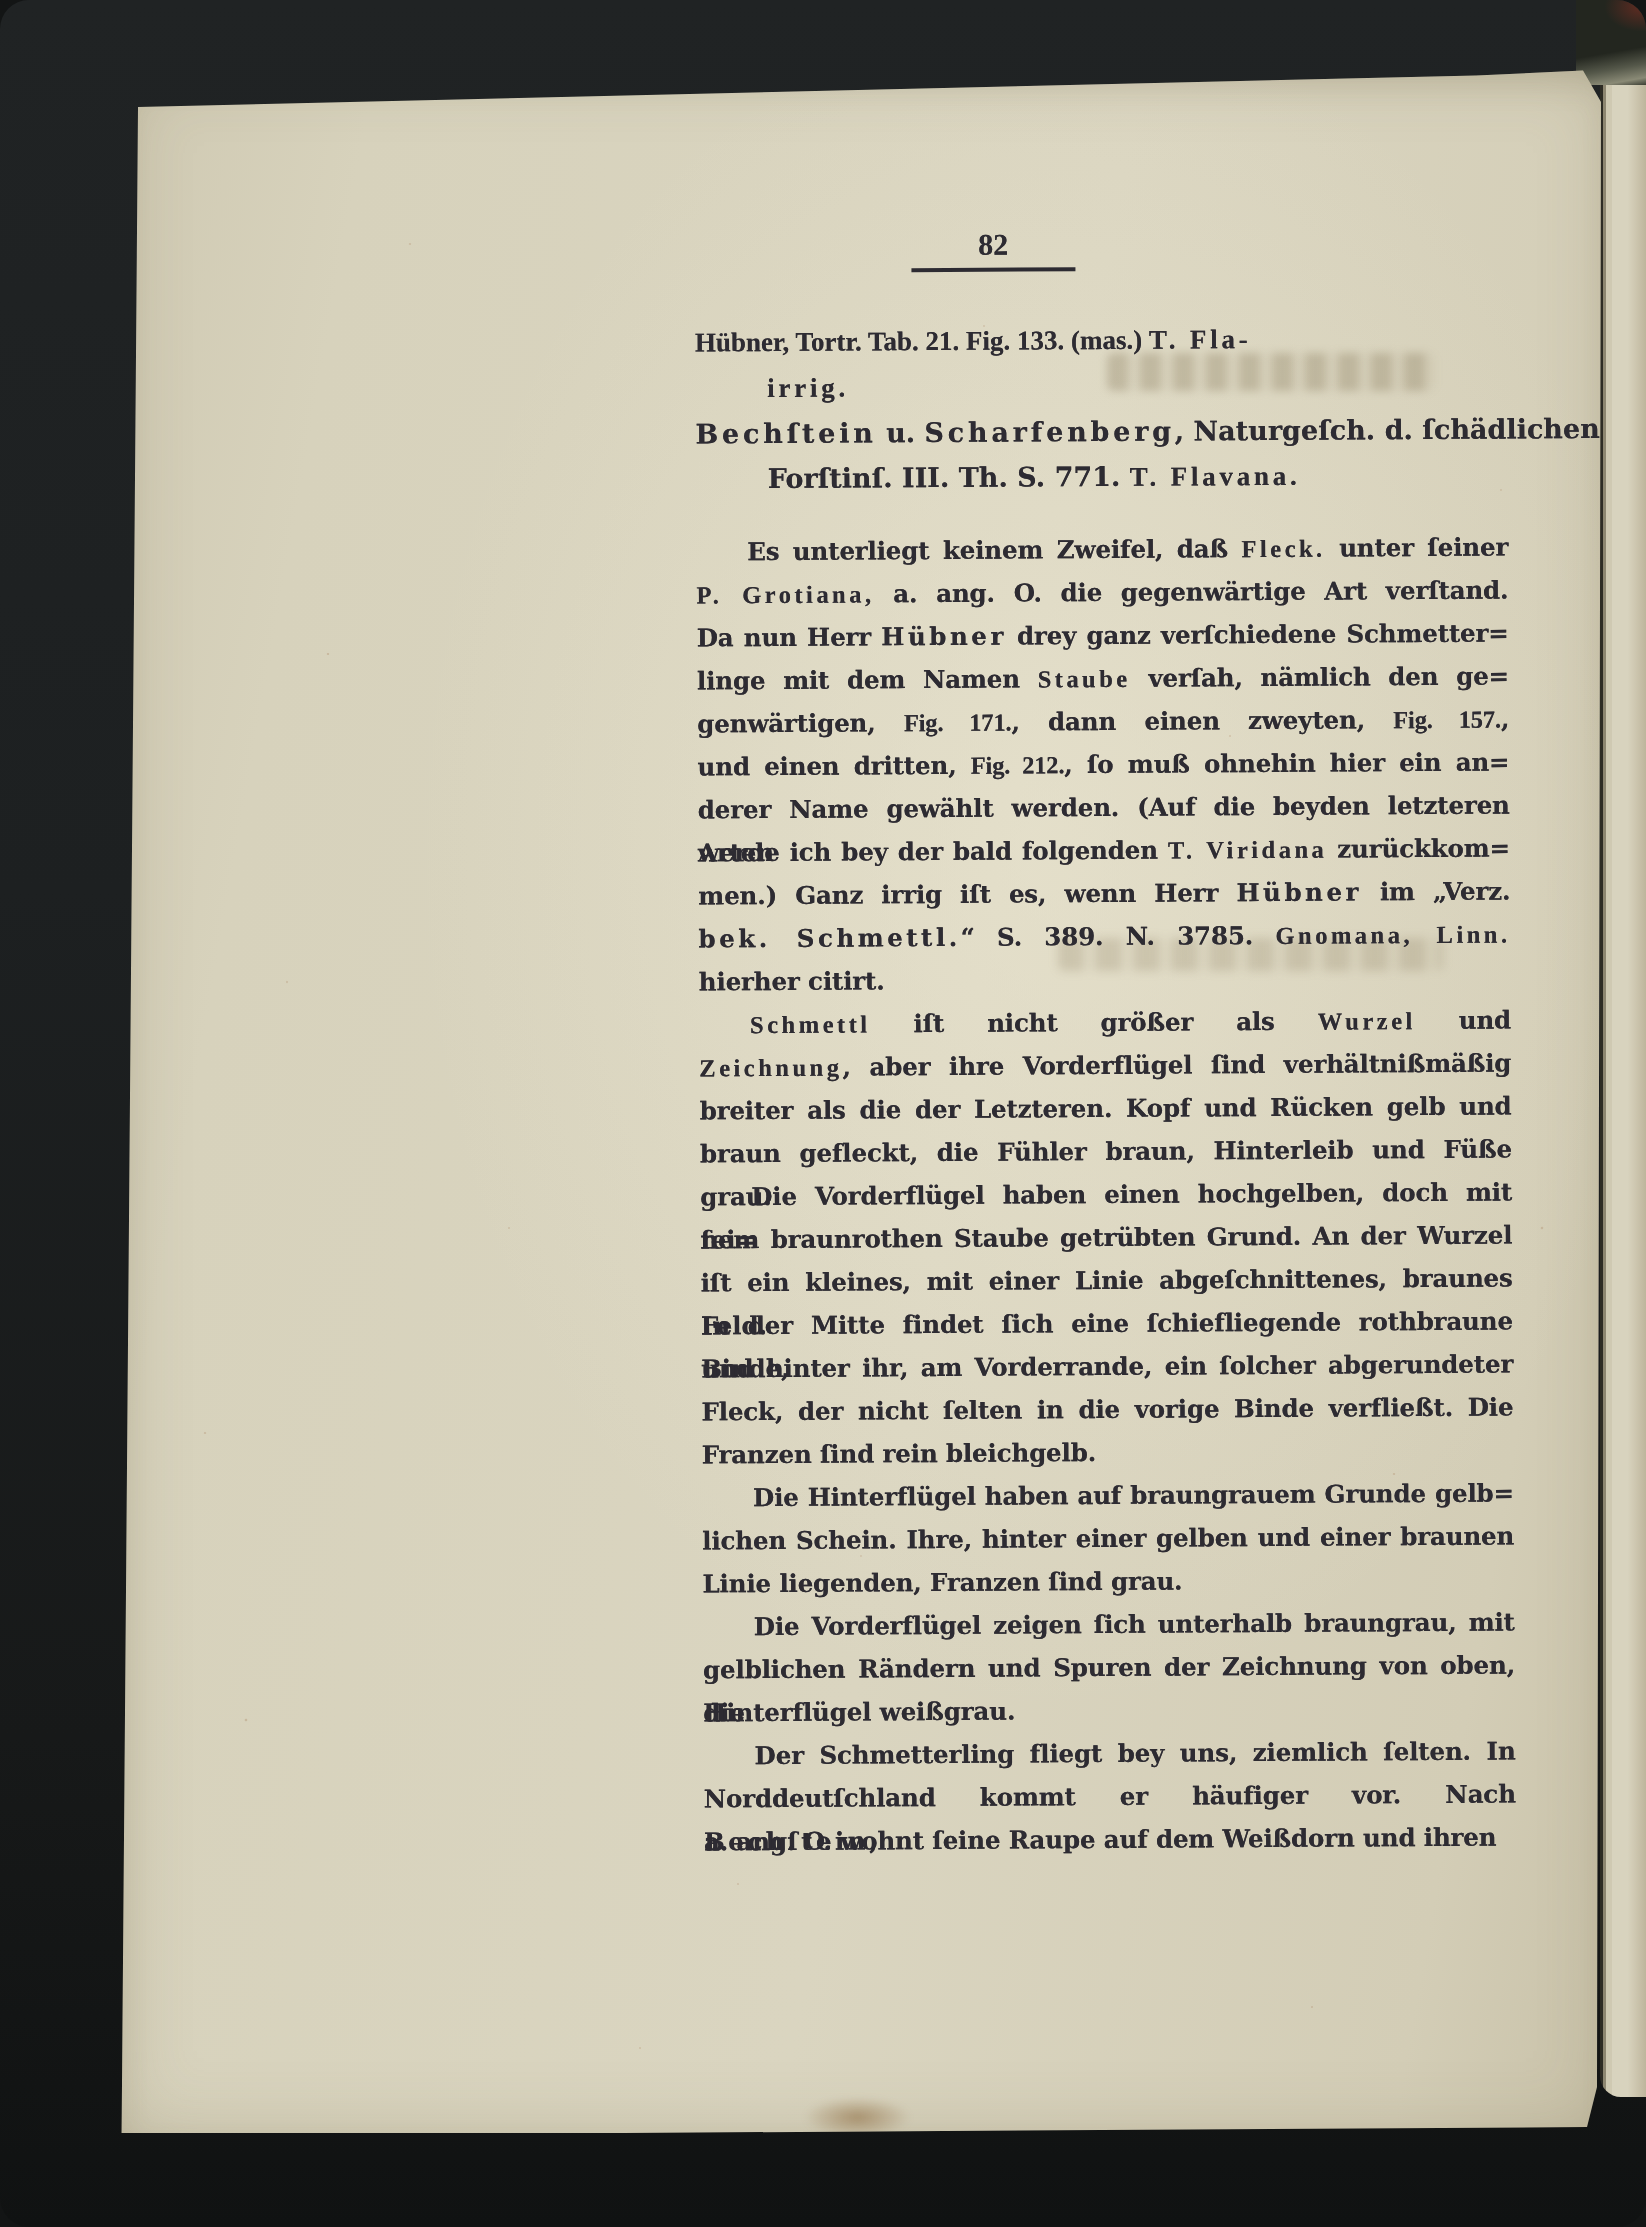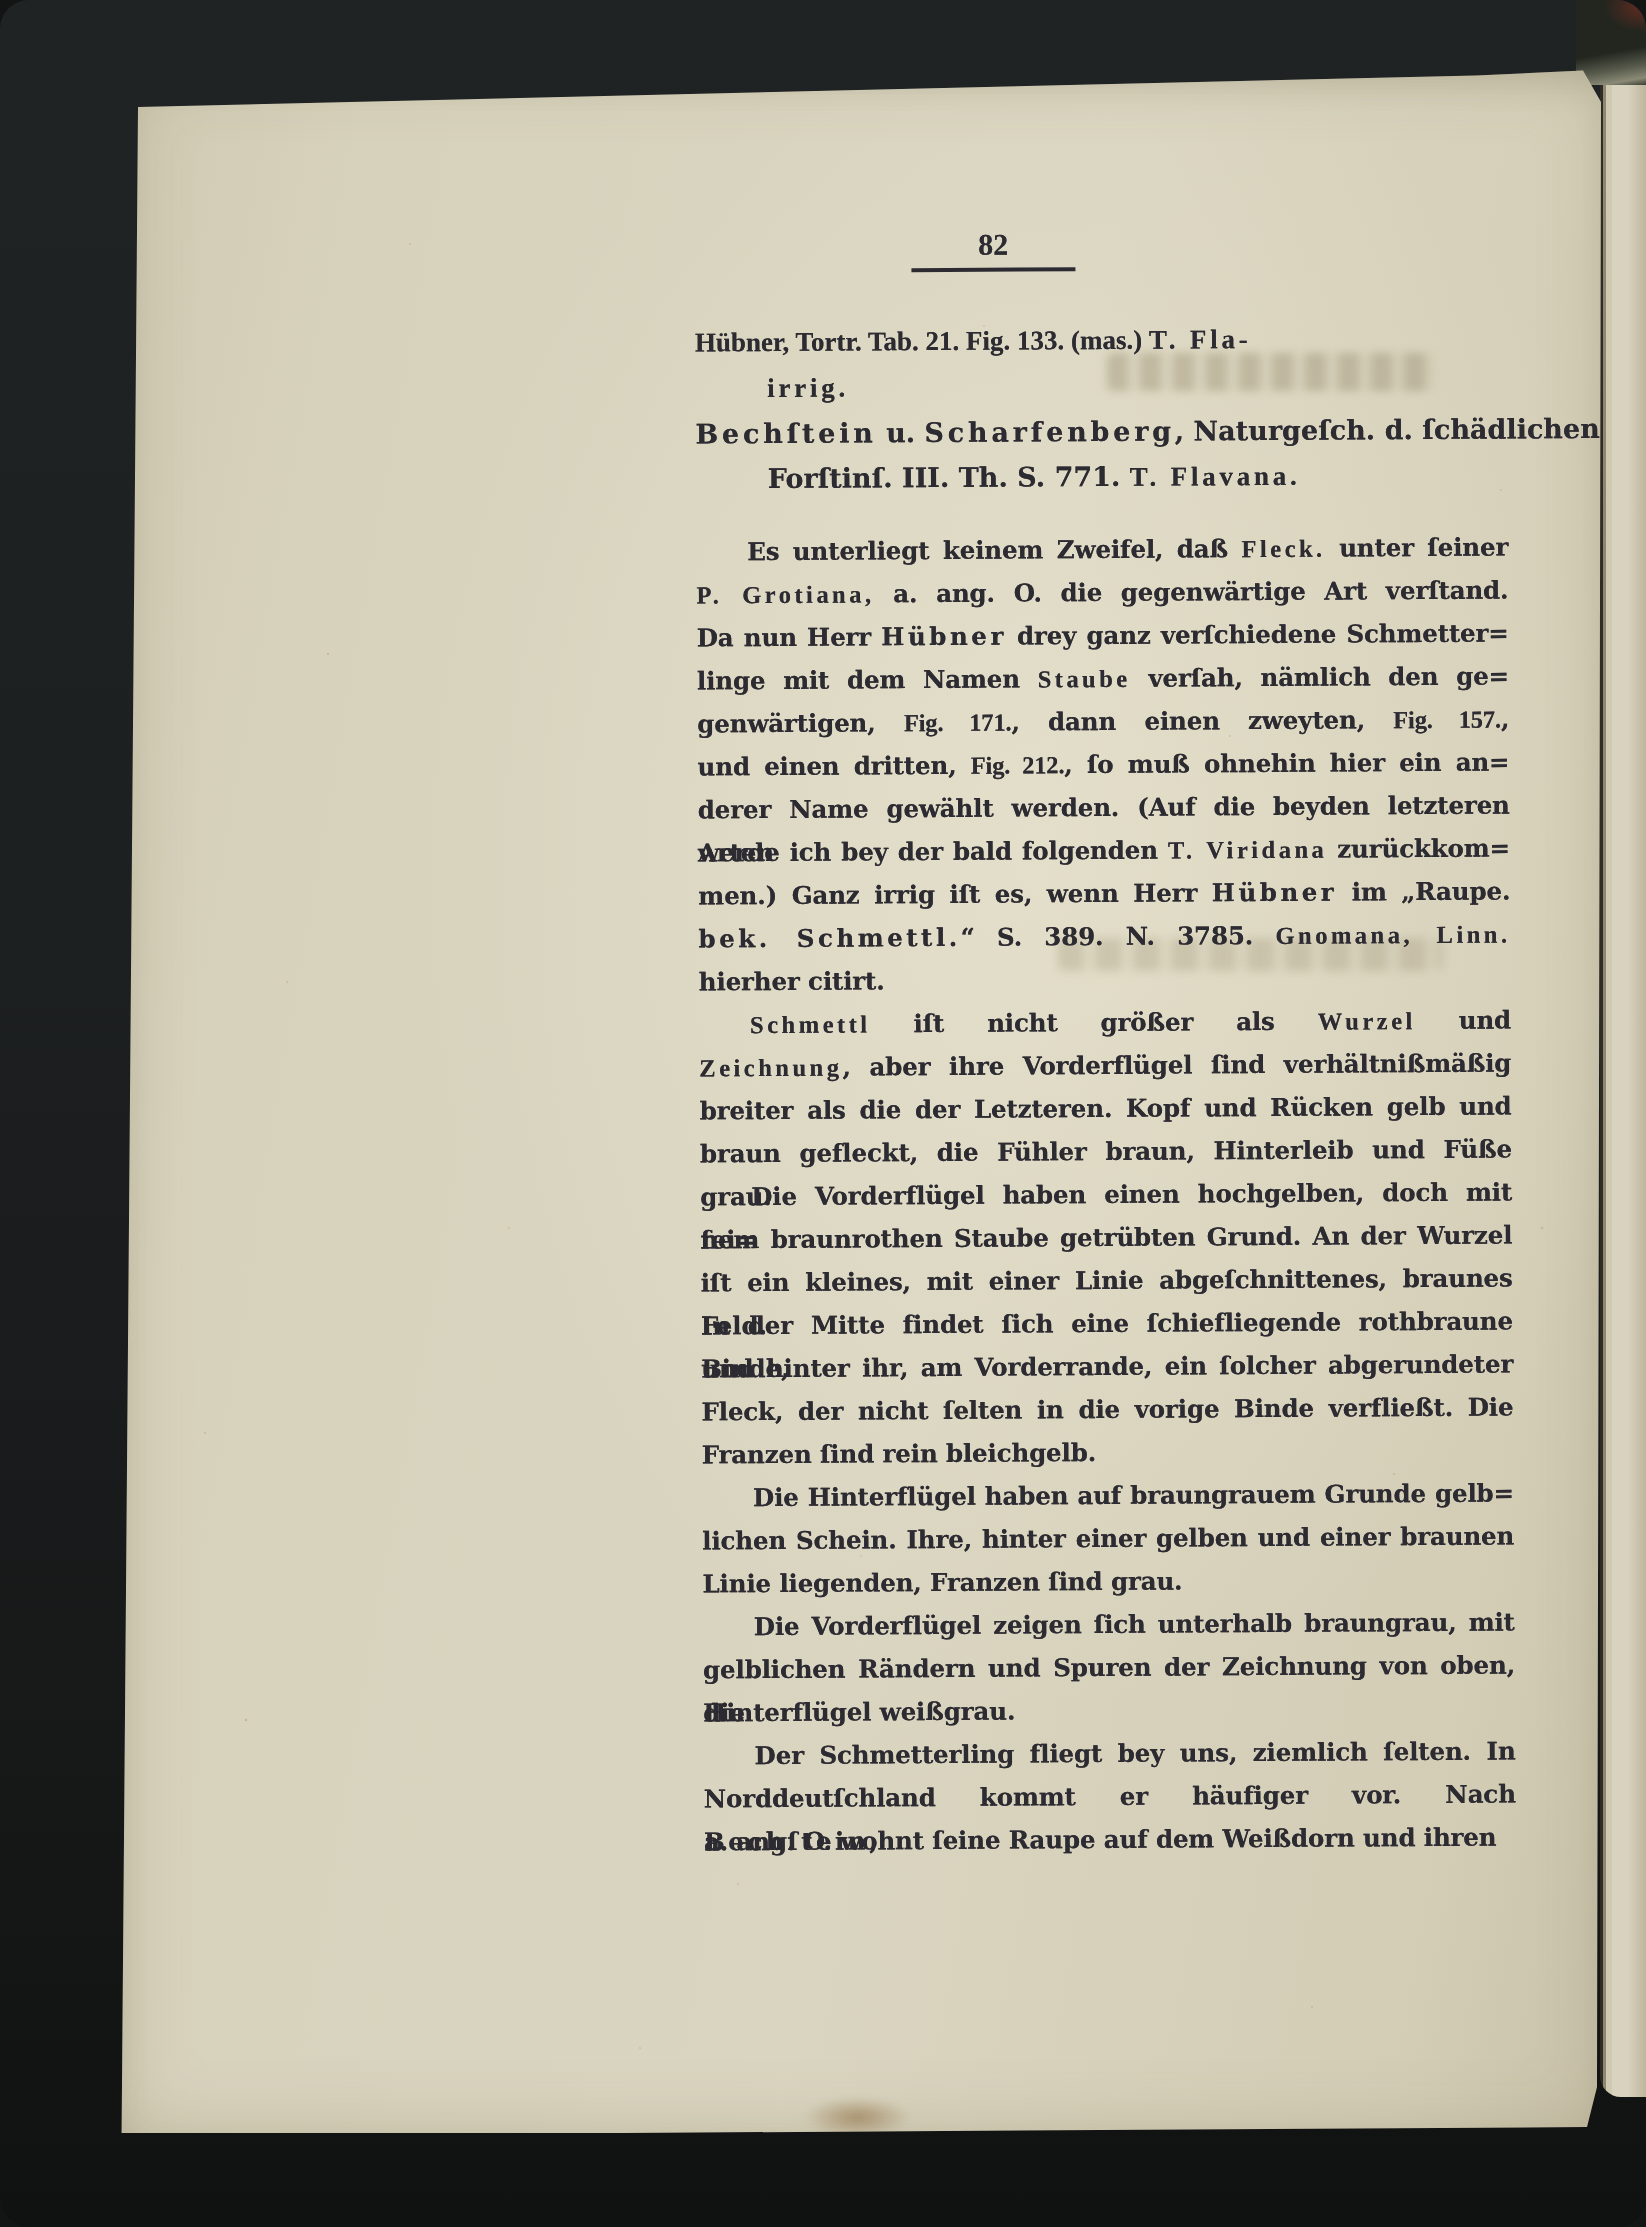--- a/index.html
+++ b/index.html
@@ -136,21 +136,21 @@
       <div class="body-text">
           <div>
             <div class="ln first"><span class="f">Es unterliegt keinem Zweifel, daß </span><span class="a s">Fleck.</span><span class="f"> unter ſeiner</span></div>
             <div class="ln"><span class="a s">P. Grotiana,</span><span class="f"> a. ang. O. die gegenwärtige Art verſtand.</span></div>
             <div class="ln"><span class="f">Da nun Herr </span><span class="f s">Hübner</span><span class="f"> drey ganz verſchiedene Schmetter=</span></div>
             <div class="ln"><span class="f">linge mit dem Namen </span><span class="a s">Staube</span><span class="f"> verſah, nämlich den ge=</span></div>
             <div class="ln"><span class="f">genwärtigen, </span><span class="a">Fig. 171.</span><span class="f">, dann einen zweyten, </span><span class="a">Fig. 157.</span><span class="f">,</span></div>
             <div class="ln"><span class="f">und einen dritten, </span><span class="a">Fig. 212.</span><span class="f">, ſo muß ohnehin hier ein an=</span></div>
             <div class="ln"><span class="f">derer Name gewählt werden. (Auf die beyden letzteren Arten</span></div>
             <div class="ln"><span class="f">werde ich bey der bald folgenden </span><span class="a s">T. Viridana</span><span class="f"> zurückkom=</span></div>
-            <div class="ln"><span class="f">men.) Ganz irrig iſt es, wenn Herr </span><span class="f s">Hübner</span><span class="f"> im „Raupe.</span></div>
+            <div class="ln"><span class="f">men.) Ganz irrig iſt es, wenn Herr </span><span class="f s">Hübner</span><span class="f"> im „Verz.</span></div>
             <div class="ln"><span class="f s">bek. Schmettl.</span><span class="f">“ S. 389. N. 3785. </span><span class="a s">Gnomana, Linn.</span></div>
             <div class="ln last"><span class="f">hierher citirt.</span></div>
           </div>
           <div>
             <div class="ln first"><span class="a s">Schmettl</span><span class="f"> iſt nicht größer als </span><span class="a s">Wurzel</span><span class="f"> und</span></div>
             <div class="ln"><span class="a s">Zeichnung</span><span class="f">, aber ihre Vorderflügel ſind verhältnißmäßig</span></div>
             <div class="ln"><span class="f">breiter als die der Letzteren. Kopf und Rücken gelb und</span></div>
             <div class="ln last"><span class="f">braun gefleckt, die Fühler braun, Hinterleib und Füße grau.</span></div>
           </div>
           <div>

